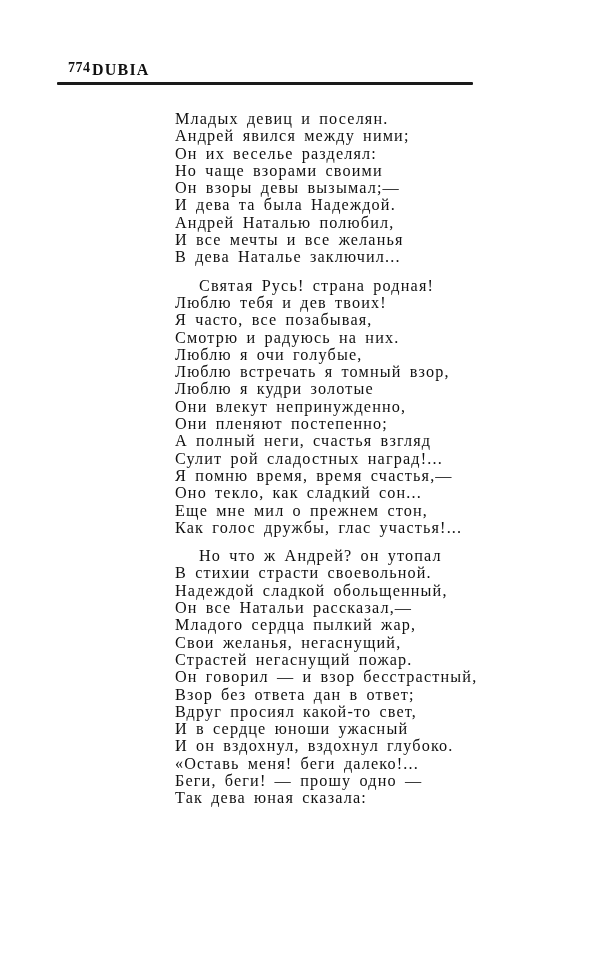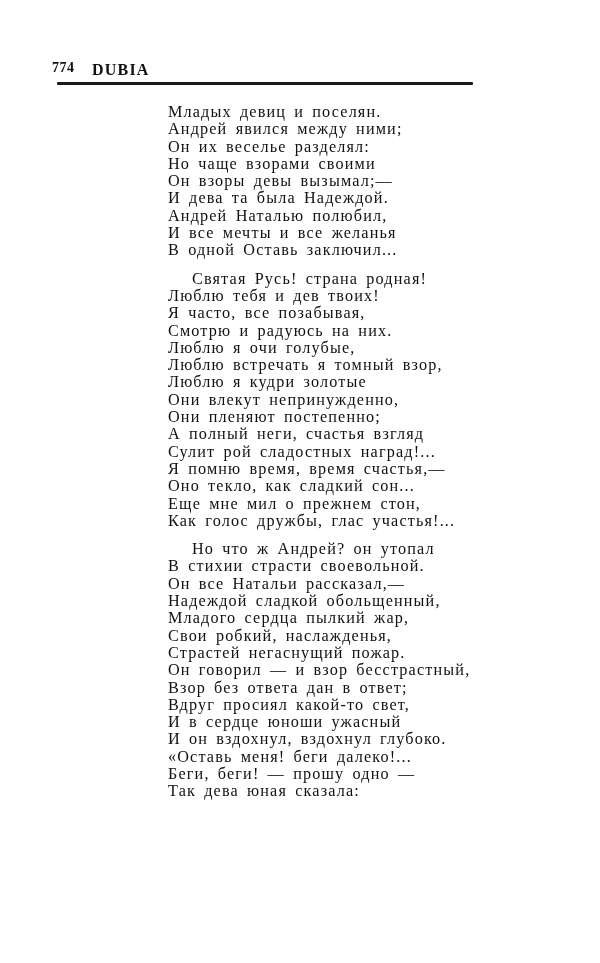--- a/index.html
+++ b/index.html
@@ -17,21 +17,21 @@
     }
     .running-head {
       position: absolute;
       left: 52px;
       top: 60px;
       width: 425px;
       height: 20px;
     }
     .page-number {
       position: absolute;
-      left: 0;
+      left: 16px;
       top: 0;
       font-family: "Liberation Serif", "DejaVu Serif", serif;
       font-weight: bold;
       font-size: 14px;
       letter-spacing: 0.5px;
     }
     .section-title {
       position: absolute;
       left: 40px;
       top: 1px;
@@ -49,21 +49,21 @@
       background: #1a1a1a;
       border-radius: 1px;
     }
     .poem {
       position: absolute;
       left: 168px;
       top: 104px;
       width: 380px;
     }
     .stanza {
-      margin: 0;
+      margin: 7px;
       padding: 0;
     }
     .stanza + .stanza {
       margin-top: 11px;
     }
     .line {
       display: block;
       font-family: "Liberation Serif", "DejaVu Serif", serif;
       font-size: 16.2px;
       line-height: 17.3px;
@@ -89,21 +89,21 @@
 
   <div class="stanza">
     <span class="line">Младых девиц и поселян.</span>
     <span class="line">Андрей явился между ними;</span>
     <span class="line">Он их веселье разделял:</span>
     <span class="line">Но чаще взорами своими</span>
     <span class="line">Он взоры девы вызымал;—</span>
     <span class="line">И дева та была Надеждой.</span>
     <span class="line">Андрей Наталью полюбил,</span>
     <span class="line">И все мечты и все желанья</span>
-    <span class="line">В одной Оставь заключил...</span>
+    <span class="line">В дева Наталье заключил...</span>
   </div>
 
   <div class="stanza">
     <span class="line indent">Святая Русь! страна родная!</span>
     <span class="line">Люблю тебя и дев твоих!</span>
     <span class="line">Я часто, все позабывая,</span>
     <span class="line">Смотрю и радуюсь на них.</span>
     <span class="line">Люблю я очи голубые,</span>
     <span class="line">Люблю встречать я томный взор,</span>
     <span class="line">Люблю я кудри золотые</span>
@@ -113,24 +113,24 @@
     <span class="line">Сулит рой сладостных наград!...</span>
     <span class="line">Я помню время, время счастья,—</span>
     <span class="line">Оно текло, как сладкий сон...</span>
     <span class="line">Еще мне мил о прежнем стон,</span>
     <span class="line">Как голос дружбы, глас участья!...</span>
   </div>
 
   <div class="stanza">
     <span class="line indent">Но что ж Андрей? он утопал</span>
     <span class="line">В стихии страсти своевольной.</span>
+    <span class="line">Надеждой сладкой обольщенный,</span>
     <span class="line">Он все Натальи рассказал,—</span>
-    <span class="line">Надеждой сладкой обольщенный,</span>
     <span class="line">Младого сердца пылкий жар,</span>
-    <span class="line">Свои робкий, наслажденья,</span>
+    <span class="line">Свои желанья, негаснущий,</span>
     <span class="line">Страстей негаснущий пожар.</span>
     <span class="line">Он говорил — и взор бесстрастный,</span>
     <span class="line">Взор без ответа дан в ответ;</span>
     <span class="line">Вдруг просиял какой-то свет,</span>
     <span class="line">И в сердце юноши ужасный</span>
     <span class="line">И он вздохнул, вздохнул глубоко.</span>
     <span class="line">«Оставь меня! беги далеко!...</span>
     <span class="line">Беги, беги! — прошу одно —</span>
     <span class="line">Так дева юная сказала:</span>
   </div>

